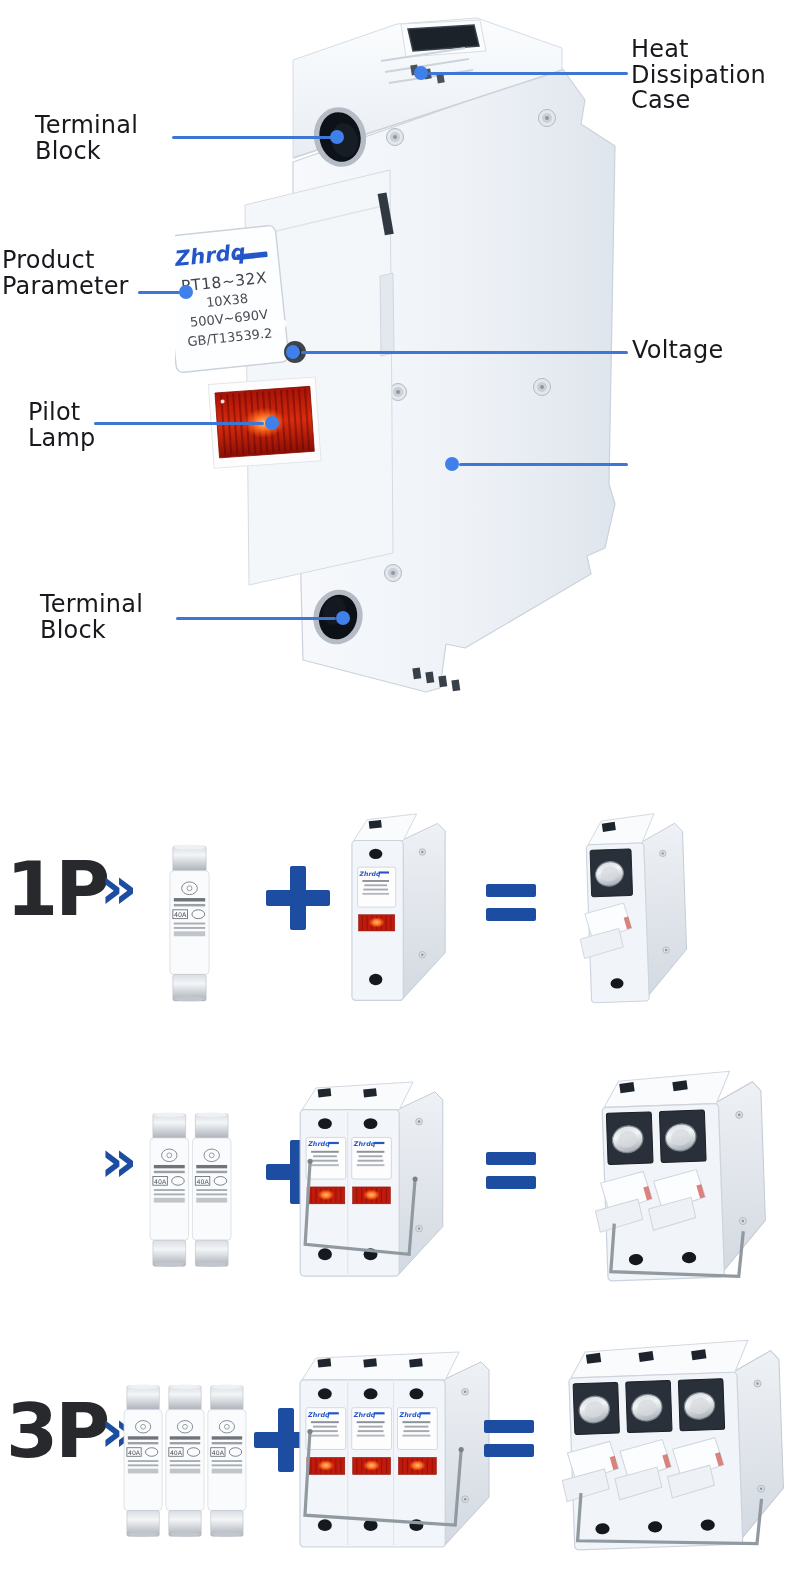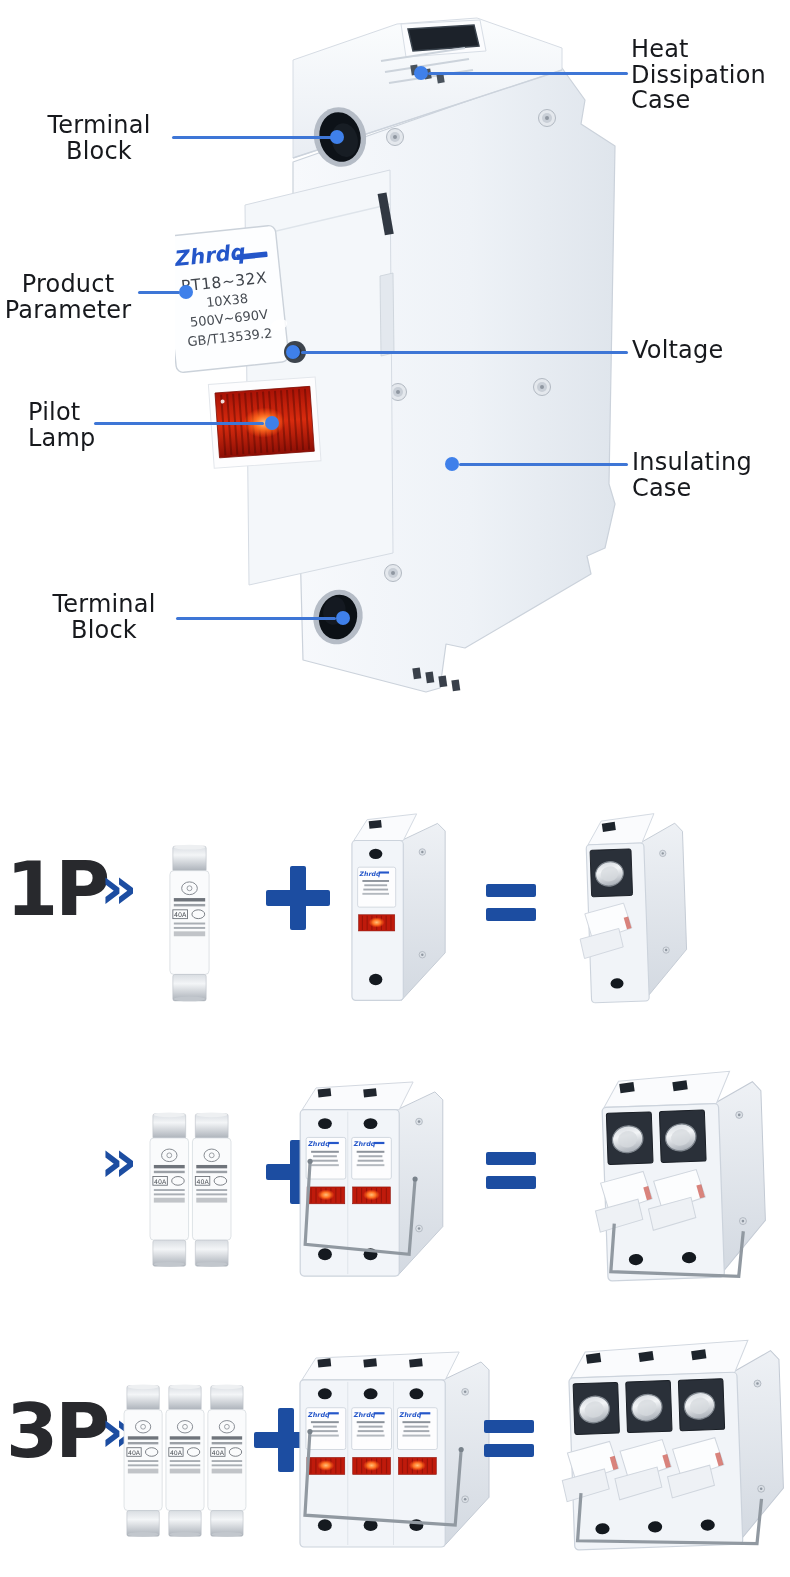--- a/index.html
+++ b/index.html
@@ -1,21 +1,21 @@
 <!DOCTYPE html>
 <html><head>
 <meta charset="utf-8">
 <style>
   html,body{margin:0;padding:0;background:#fff;}
   .page{position:relative;width:790px;height:1577px;background:#ffffff;overflow:hidden;
         font-family:"DejaVu Sans",sans-serif;}
   .abs{position:absolute;}
   
   .co{position:absolute;font-size:24px;line-height:25.5px;color:#17191d;letter-spacing:.2px;}
-  .co.r{text-align:center;}
+  .co.r{text-align:left;}
   .co-line{position:absolute;height:3px;background:#3E76D6;border-radius:2px;}
   .co-dot{position:absolute;width:14px;height:14px;border-radius:50%;background:#3F80EA;}
   
   .pole-label{position:absolute;font-size:75px;font-weight:bold;letter-spacing:-3px;color:#28292d;line-height:1;}
   .chev{position:absolute;font-size:58px;font-weight:bold;color:#1C4DA1;line-height:1.2;}
   .mini{position:absolute;}
   .mini svg{display:block;width:100%;height:100%;}
   .plus{position:absolute;width:64px;height:64px;}
   .plus::before{content:"";position:absolute;left:0;top:24px;width:64px;height:16px;background:#1C4DA1;border-radius:2px;}
   .plus::after{content:"";position:absolute;left:24px;top:0;width:16px;height:64px;background:#1C4DA1;border-radius:2px;}
@@ -146,33 +146,32 @@
   </svg>
 
   <div class="co" style="left:631px;top:37px;width:158px">Heat Dissipation Case</div>
   <div class="co-line" style="left:428px;top:72px;width:200px"></div>
   <div class="co-dot" style="left:414px;top:66px"></div>
 
   <div class="co r" style="left:35px;top:113px;width:128px">Terminal Block</div>
   <div class="co-line" style="left:172px;top:136px;width:160px"></div>
   <div class="co-dot" style="left:330px;top:130px"></div>
 
-  <div class="co r" style="left:2px;top:272px;width:132px">Product Parameter</div>
+  <div class="co r" style="left:2px;top:248px;width:132px">Product Parameter</div>
   <div class="co-line" style="left:138px;top:291px;width:42px"></div>
   <div class="co-dot" style="left:179px;top:285px"></div>
 
   <div class="co" style="left:632px;top:338px;width:150px">Voltage</div>
   <div class="co-line" style="left:301px;top:351px;width:327px"></div>
   <div class="co-dot" style="left:286px;top:345px"></div>
 
   <div class="co" style="left:28px;top:400px;width:92px">Pilot Lamp</div>
   <div class="co-line" style="left:94px;top:422px;width:170px"></div>
   <div class="co-dot" style="left:265px;top:416px"></div>
 
-  <div class="co" style="left:632px;top:450px;width:150px">Insulating Case</div>
   <div class="co-line" style="left:459px;top:463px;width:169px"></div>
   <div class="co-dot" style="left:445px;top:457px"></div>
 
   <div class="co r" style="left:40px;top:592px;width:128px">Terminal Block</div>
   <div class="co-line" style="left:176px;top:617px;width:160px"></div>
   <div class="co-dot" style="left:336px;top:611px"></div>
 
   <div class="pole-label" style="left:6px;top:852px">1P</div>
   <div class="chev" style="left:100px;top:854px">»</div>
   <div class="mini" style="left:166px;top:842px;width:47px;height:165px">

